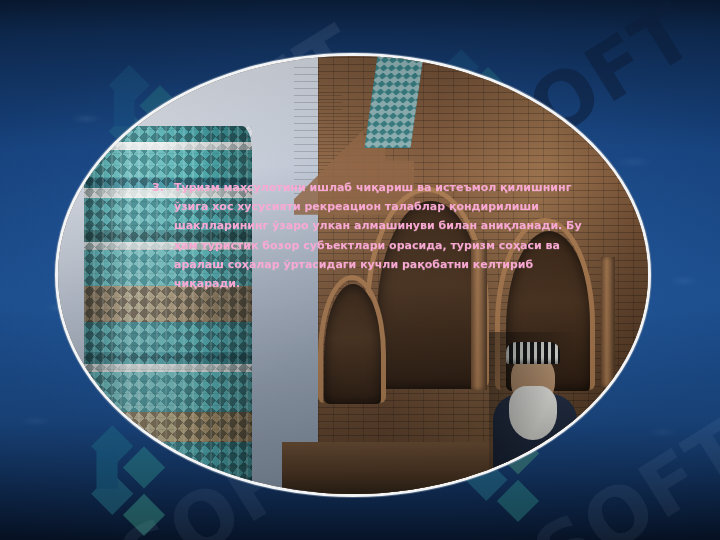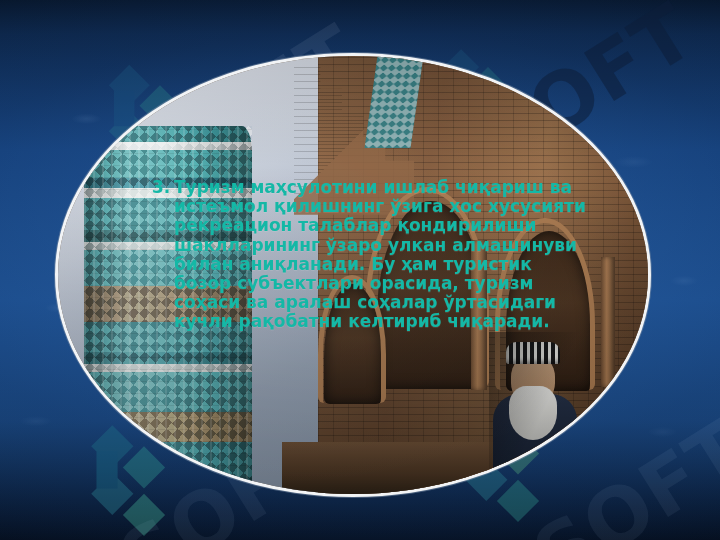--- a/index.html
+++ b/index.html
@@ -261,24 +261,24 @@
       radial-gradient(120% 100% at 35% 40%, rgba(255,255,255,0.05), rgba(0,0,0,0) 60%),
       linear-gradient(to bottom, rgba(0,0,0,0.10), rgba(0,0,0,0) 25%, rgba(0,0,0,0.22));
   }
 
   
   #body-text {
     position: absolute;
     left: 152px;
     top: 178px;
     width: 420px;
-    color: #14b8a6;
+    color: #f9a8d4;
     font-family: "DejaVu Sans", sans-serif;
     font-weight: bold;
-    font-size: 17px;
+    font-size: 11px;
     line-height: 19.2px;
     text-indent: -22px;
     padding-left: 22px;
     white-space: pre-wrap;
     text-shadow: 0 1px 0 rgba(255,255,255,0.10);
   }
 </style>
 </head>
 <body>
 

